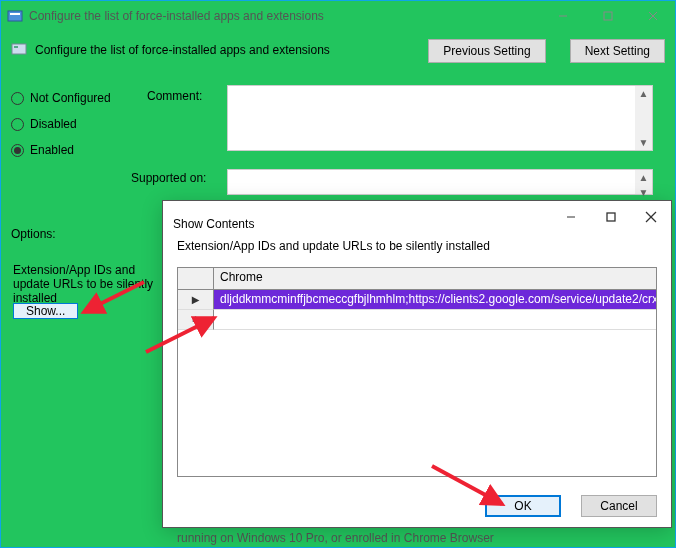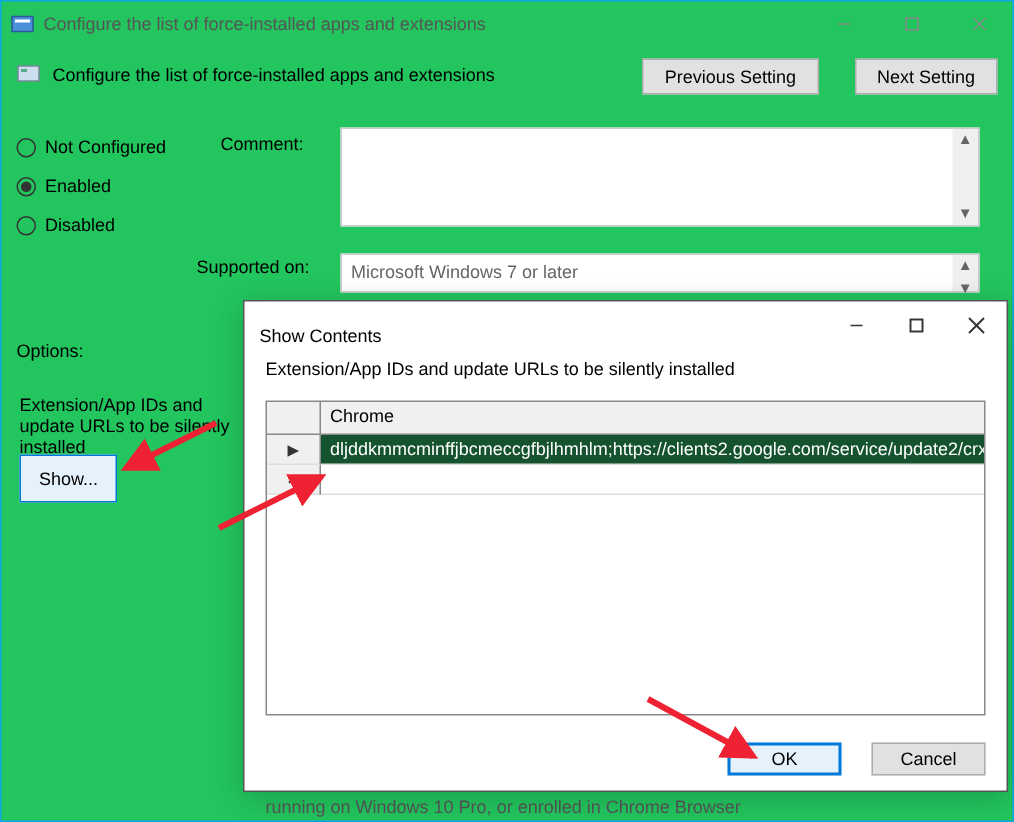--- a/index.html
+++ b/index.html
@@ -30,41 +30,41 @@
   .comment-scroll { position: absolute; right: 0; top: 0; width: 17px; height: 100%; background: #f0f0f0; display: flex; flex-direction: column; justify-content: space-between; align-items: center; }
   .scroll-arrow { color: #666; font-size: 10px; padding: 2px; }
 
   .supported-label { position: absolute; left: 130px; top: 170px; }
   .supported-box { position: absolute; left: 226px; top: 168px; width: 426px; height: 26px; border: 1px solid #ccc; background: #fff; padding: 4px 6px; color: #666; }
   .supported-box .comment-scroll { height: 24px; }
 
   .options-label { position: absolute; left: 10px; top: 226px; }
   .options-panel { position: absolute; left: 6px; top: 256px; width: 660px; height: 272px; border: 0; }
   .options-text { position: absolute; left: 6px; top: 6px; width: 160px; }
-  .show-btn { position: absolute; left: 6px; top: 46px; height: 32px; padding: 0 12px; border: 1px solid #0078d7; background: #e5f1fb; display: flex; align-items: center; cursor: default; }
+  .show-btn { position: absolute; left: 6px; top: 46px; height: 16px; padding: 0 12px; border: 1px solid #0078d7; background: #e5f1fb; display: flex; align-items: center; cursor: default; }
 
   .right-scroll { position: absolute; right: 6px; top: 256px; width: 17px; height: 264px; background: #f0f0f0; display: flex; flex-direction: column; justify-content: space-between; align-items: center; }
 
   .bottom-text { position: absolute; left: 176px; top: 530px; color: #555; }
 
   
   .dialog { position: absolute; left: 162px; top: 200px; width: 510px; height: 328px; background: #fff; border: 1px solid #555; box-shadow: 0 4px 20px rgba(0,0,0,0.2); }
   .dlg-title-bar { height: 30px; display: flex; align-items: flex-end; padding-left: 10px; }
   .dlg-title { flex: 1; }
   .dlg-controls { display: flex; }
   .dlg-btn { width: 40px; height: 28px; display: flex; align-items: center; justify-content: center; }
   .dlg-subtitle { padding: 8px 14px; }
   .grid { margin: 6px 14px; border: 1px solid #888; height: 210px; background: #fff; }
   .grid-header { display: flex; height: 22px; }
   .grid-hcell-rowsel { width: 36px; border-right: 1px solid #888; border-bottom: 1px solid #888; background: #f0f0f0; }
   .grid-hcell { flex: 1; border-bottom: 1px solid #888; background: #f0f0f0; padding: 2px 6px; }
   .grid-row { display: flex; height: 20px; }
   .grid-rowhead { width: 36px; border-right: 1px solid #888; border-bottom: 1px solid #ddd; background: #f0f0f0; display: flex; align-items: center; justify-content: center; }
   .grid-cell { flex: 1; border-bottom: 1px solid #ddd; padding: 2px 6px; color: #fff; white-space: nowrap; overflow: hidden; }
-  .grid-cell.selected { background: #14532d; }
+  .grid-cell.selected { background: #6d28d9; }
   .grid-rowhead .tri { font-size: 10px; color: #333; }
   .grid-rowhead .star { font-size: 9px; color: #333; }
   .dlg-buttons { position: absolute; right: 14px; bottom: 10px; display: flex; gap: 20px; }
   .ok-btn { width: 76px; height: 22px; border: 2px solid #0078d7; background: #e5f1fb; display: flex; align-items: center; justify-content: center; }
   .cancel-btn { width: 76px; height: 22px; border: 1px solid #adadad; background: #e1e1e1; display: flex; align-items: center; justify-content: center; }
 
   
   .arrow { position: absolute; pointer-events: none; }
 </style>
 </head>
@@ -113,42 +113,41 @@
       <div class="std-btn">Next Setting</div>
     </div>
   </div>
 
   <div class="radio-section">
     <div class="radio-row">
       <span class="radio-circle"></span>
       <span>Not Configured</span>
     </div>
     <div class="radio-row">
+      <span class="radio-circle"></span>
+      <span>Disabled</span>
+    </div>
+    <div class="radio-row">
       <span class="radio-circle">
           <span class="radio-dot"></span>
         </span>
       <span>Enabled</span>
-    </div>
-    <div class="radio-row">
-      <span class="radio-circle"></span>
-      <span>Disabled</span>
     </div>
   </div>
 
   <div class="comment-label">Comment:</div>
   <div class="comment-box">
     <div class="comment-scroll">
       <span class="scroll-arrow">▲</span>
       <span class="scroll-arrow">▼</span>
     </div>
   </div>
 
   <div class="supported-label">Supported on:</div>
   <div class="supported-box">
-    <span>Microsoft Windows 7 or later</span>
     <div class="comment-scroll">
       <span class="scroll-arrow">▲</span>
       <span class="scroll-arrow">▼</span>
     </div>
   </div>
 
   <div class="options-label">Options:</div>
 
   <div class="options-panel">
     <div class="options-text">Extension/App IDs and update URLs to be silently installed</div>

